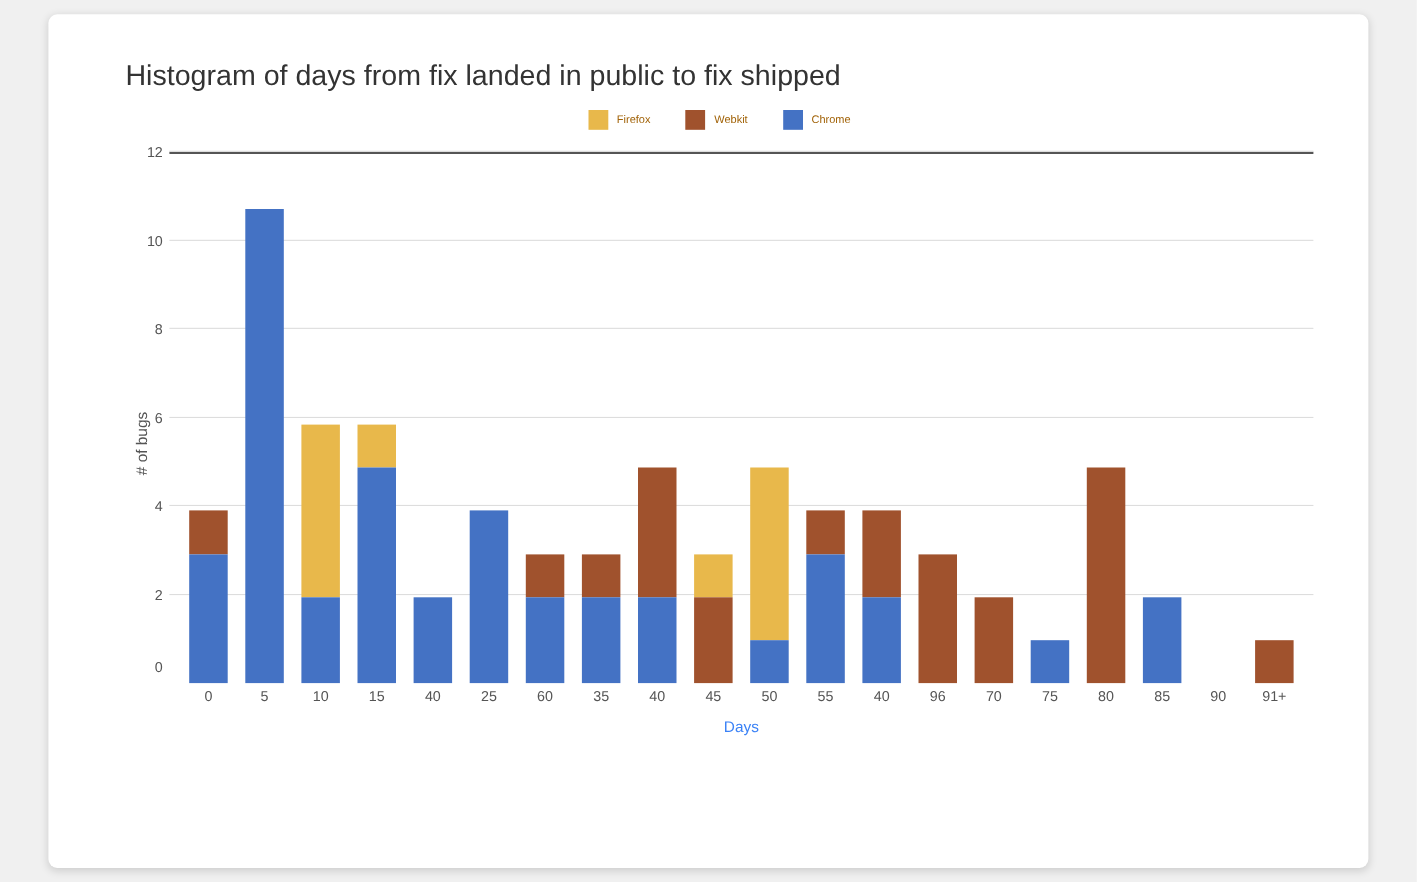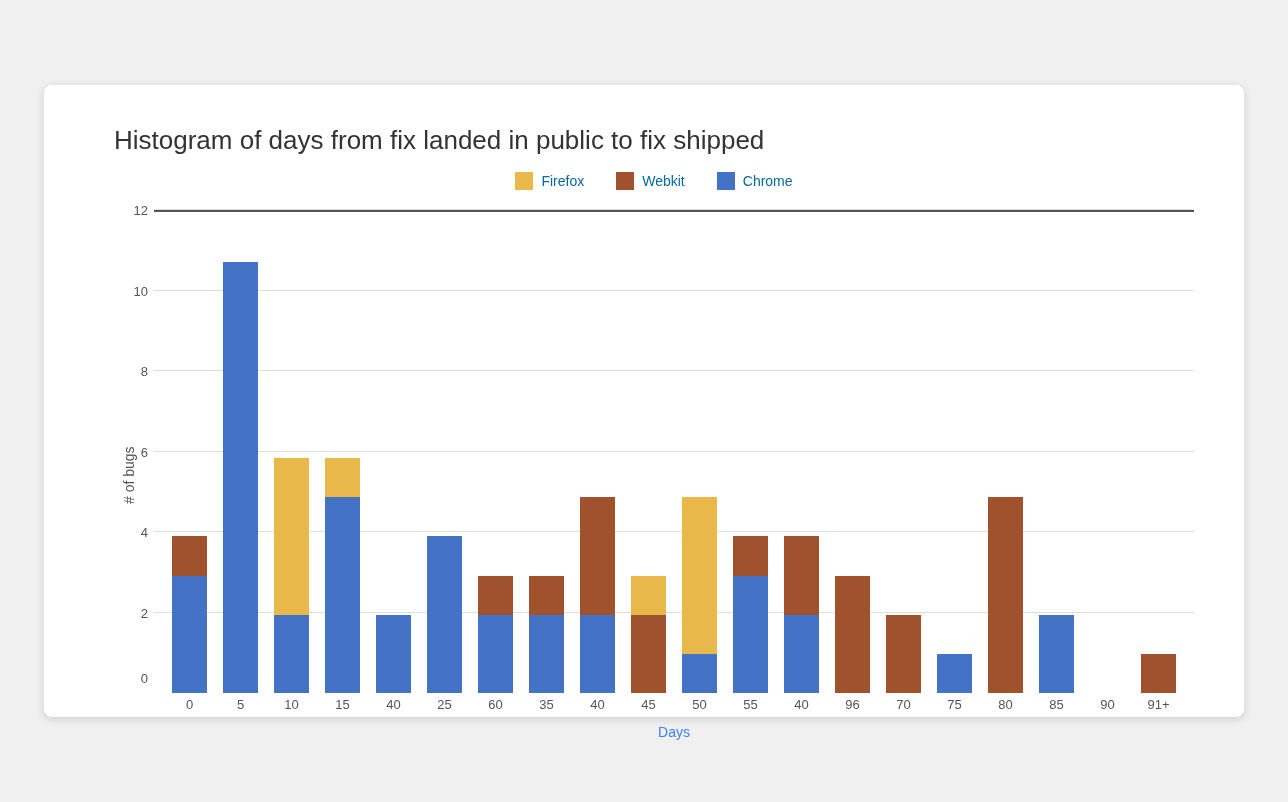--- a/index.html
+++ b/index.html
@@ -10,42 +10,42 @@
       align-items: center;
       min-height: 100vh;
       font-family: 'Arial', sans-serif;
     }
     .chart-container {
       background: white;
       border-radius: 8px;
       box-shadow: 0 2px 8px rgba(0,0,0,0.15);
       padding: 40px 50px 60px 70px;
       width: 1200px;
-      height: 632px;
+      height: 776px;
       position: relative;
     }
     .chart-title {
       font-size: 26px;
       font-weight: 400;
       color: #333;
       text-align: left;
       margin-bottom: 16px;
     }
     .legend {
       display: flex;
       justify-content: center;
       gap: 32px;
       margin-bottom: 20px;
     }
     .legend-item {
       display: flex;
       align-items: center;
       gap: 8px;
-      font-size: 14px;
-      color: #0369a1;
+      font-size: 10px;
+      color: #a16207;
     }
     .legend-color {
       width: 18px;
       height: 18px;
     }
     .chart-area {
       display: flex;
       width: 100%;
       height: 530px;
       position: relative;

